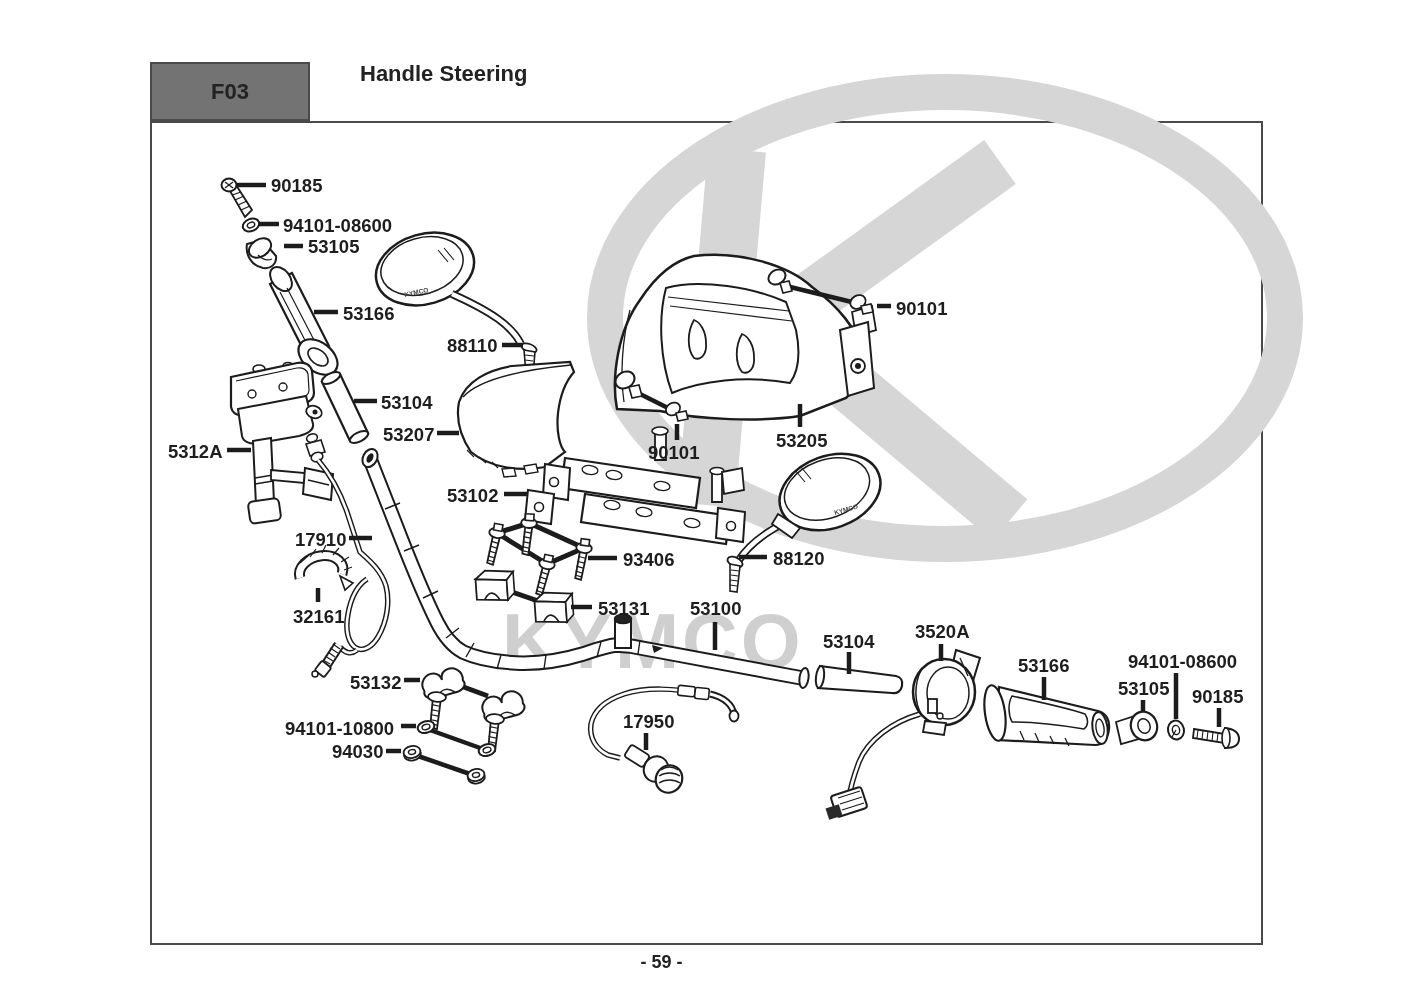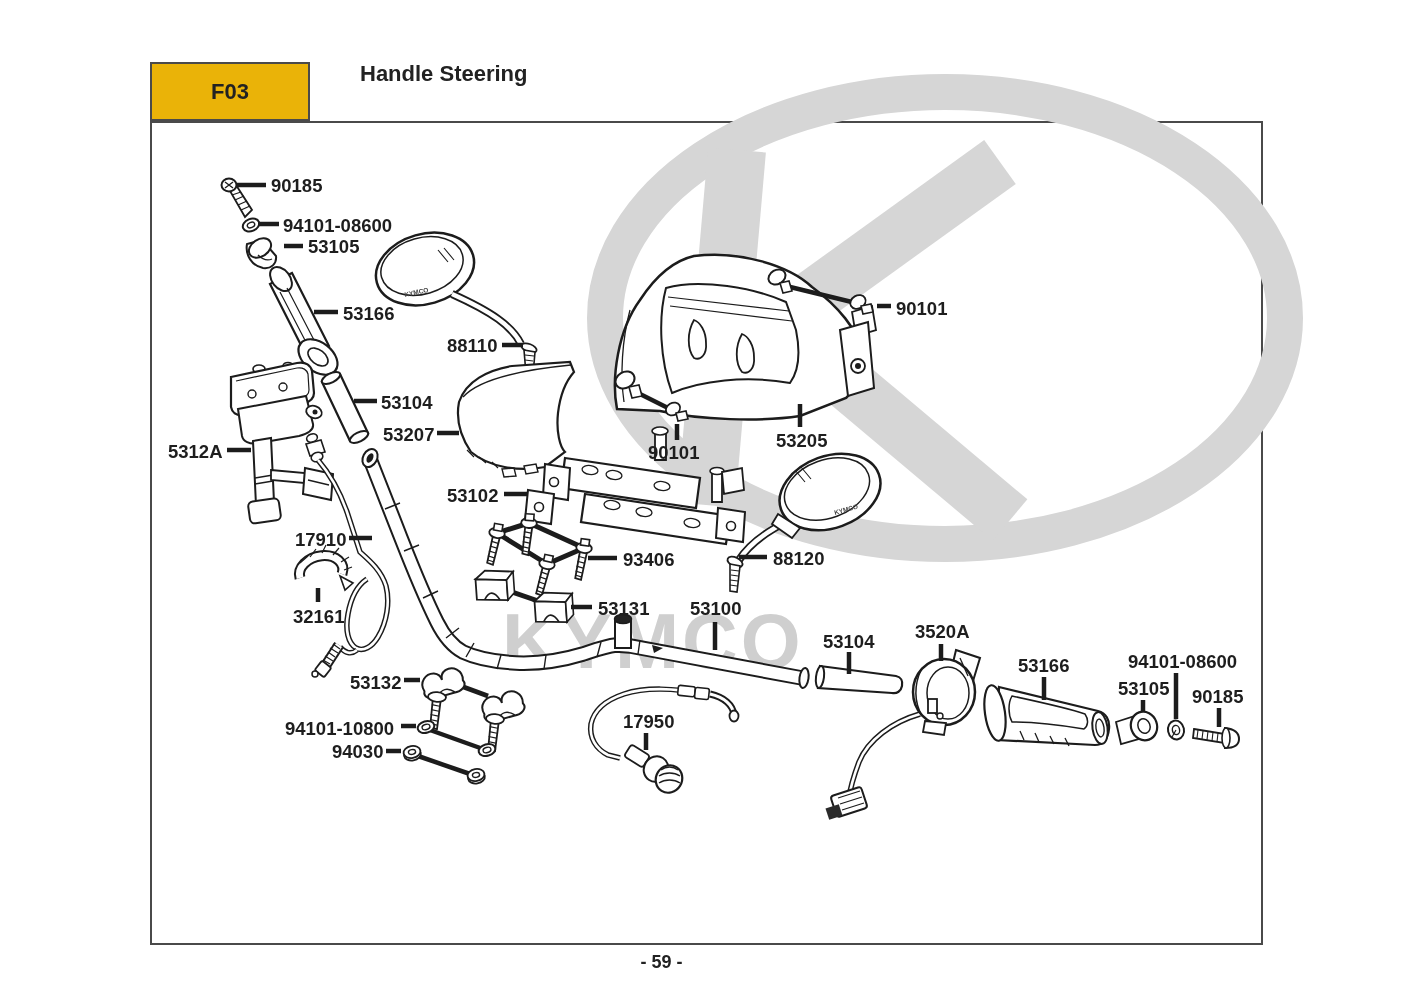--- a/index.html
+++ b/index.html
@@ -1,21 +1,21 @@
 <!DOCTYPE html>
 <html><head>
 <meta charset="utf-8">
 <style>
   html,body{margin:0;padding:0;background:#fff;}
   .page{position:relative;width:1415px;height:1000px;background:#fff;overflow:hidden;
         font-family:"Liberation Sans",sans-serif;color:#222;}
   .hdr-code{position:absolute;left:150px;top:62px;width:160px;height:59px;
             border:2px solid #4a4a4a;box-sizing:border-box;display:flex;
             align-items:center;justify-content:center;font-size:22px;font-weight:bold;
-            background:#eab308;z-index:3;}
+            background:#737373;z-index:3;}
   .hdr-title{position:absolute;left:360px;top:61px;font-size:22px;font-weight:bold;z-index:3;}
   .frame{position:absolute;left:150px;top:121px;width:1113px;height:824px;
          border:2px solid #4a4a4a;box-sizing:border-box;z-index:1;}
   .ftr{position:absolute;left:0;top:952px;width:1323px;text-align:center;
        font-size:18px;font-weight:bold;}
   svg.art{position:absolute;left:0;top:0;z-index:2;}
   svg .lbl{font:bold 18.5px "Liberation Sans",sans-serif;fill:#1e1e1e;}
 </style>
 </head>
 <body>

